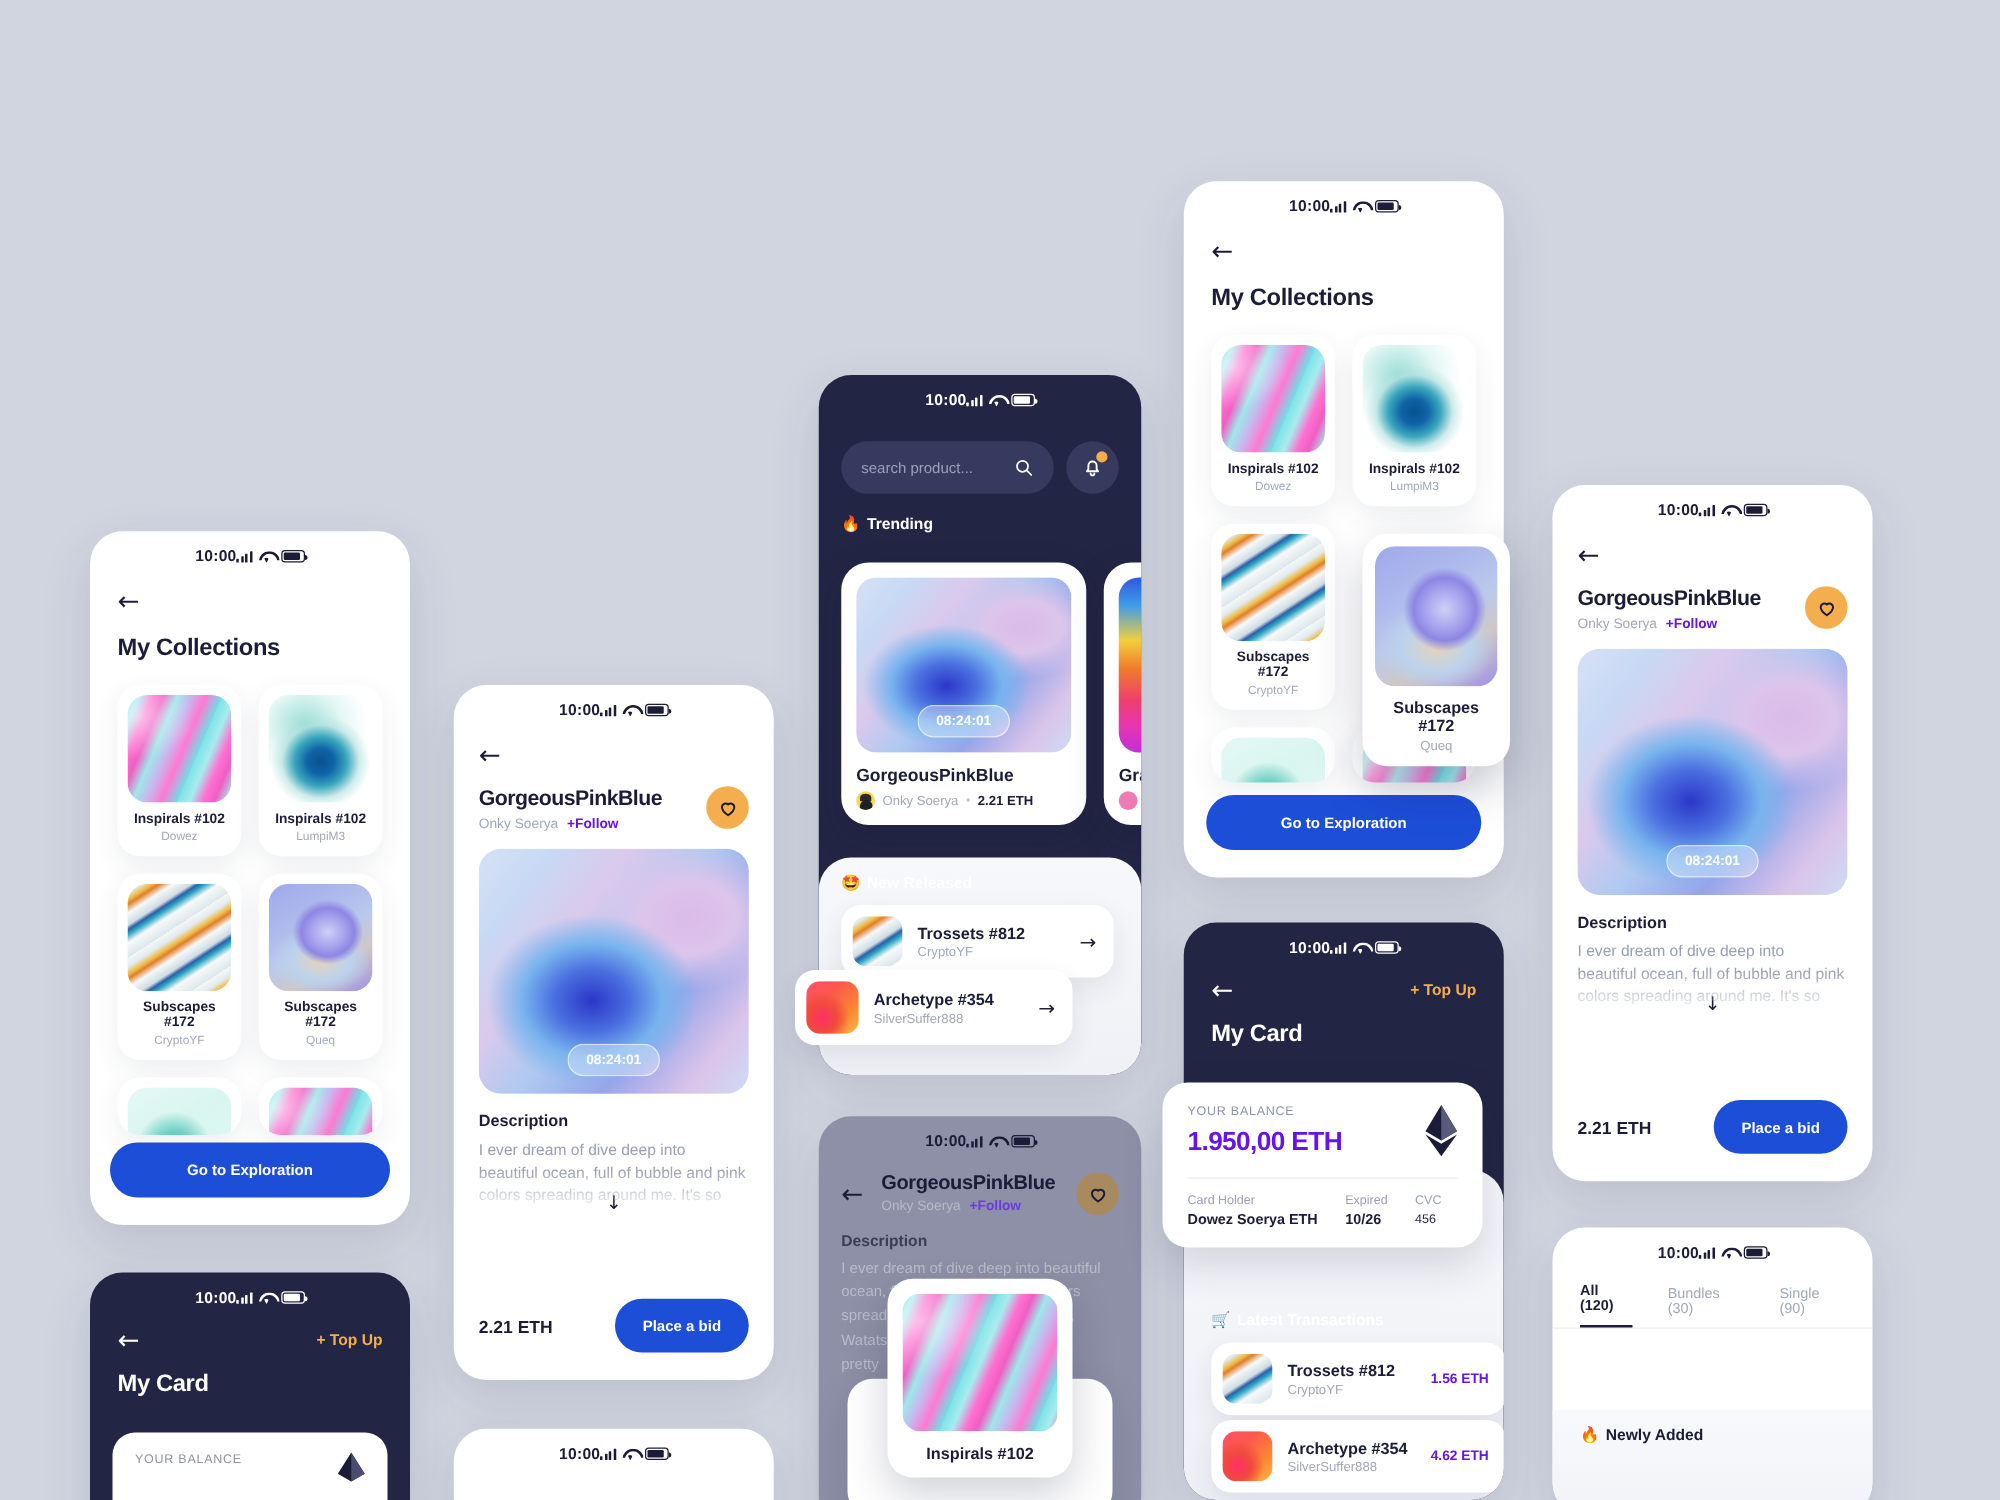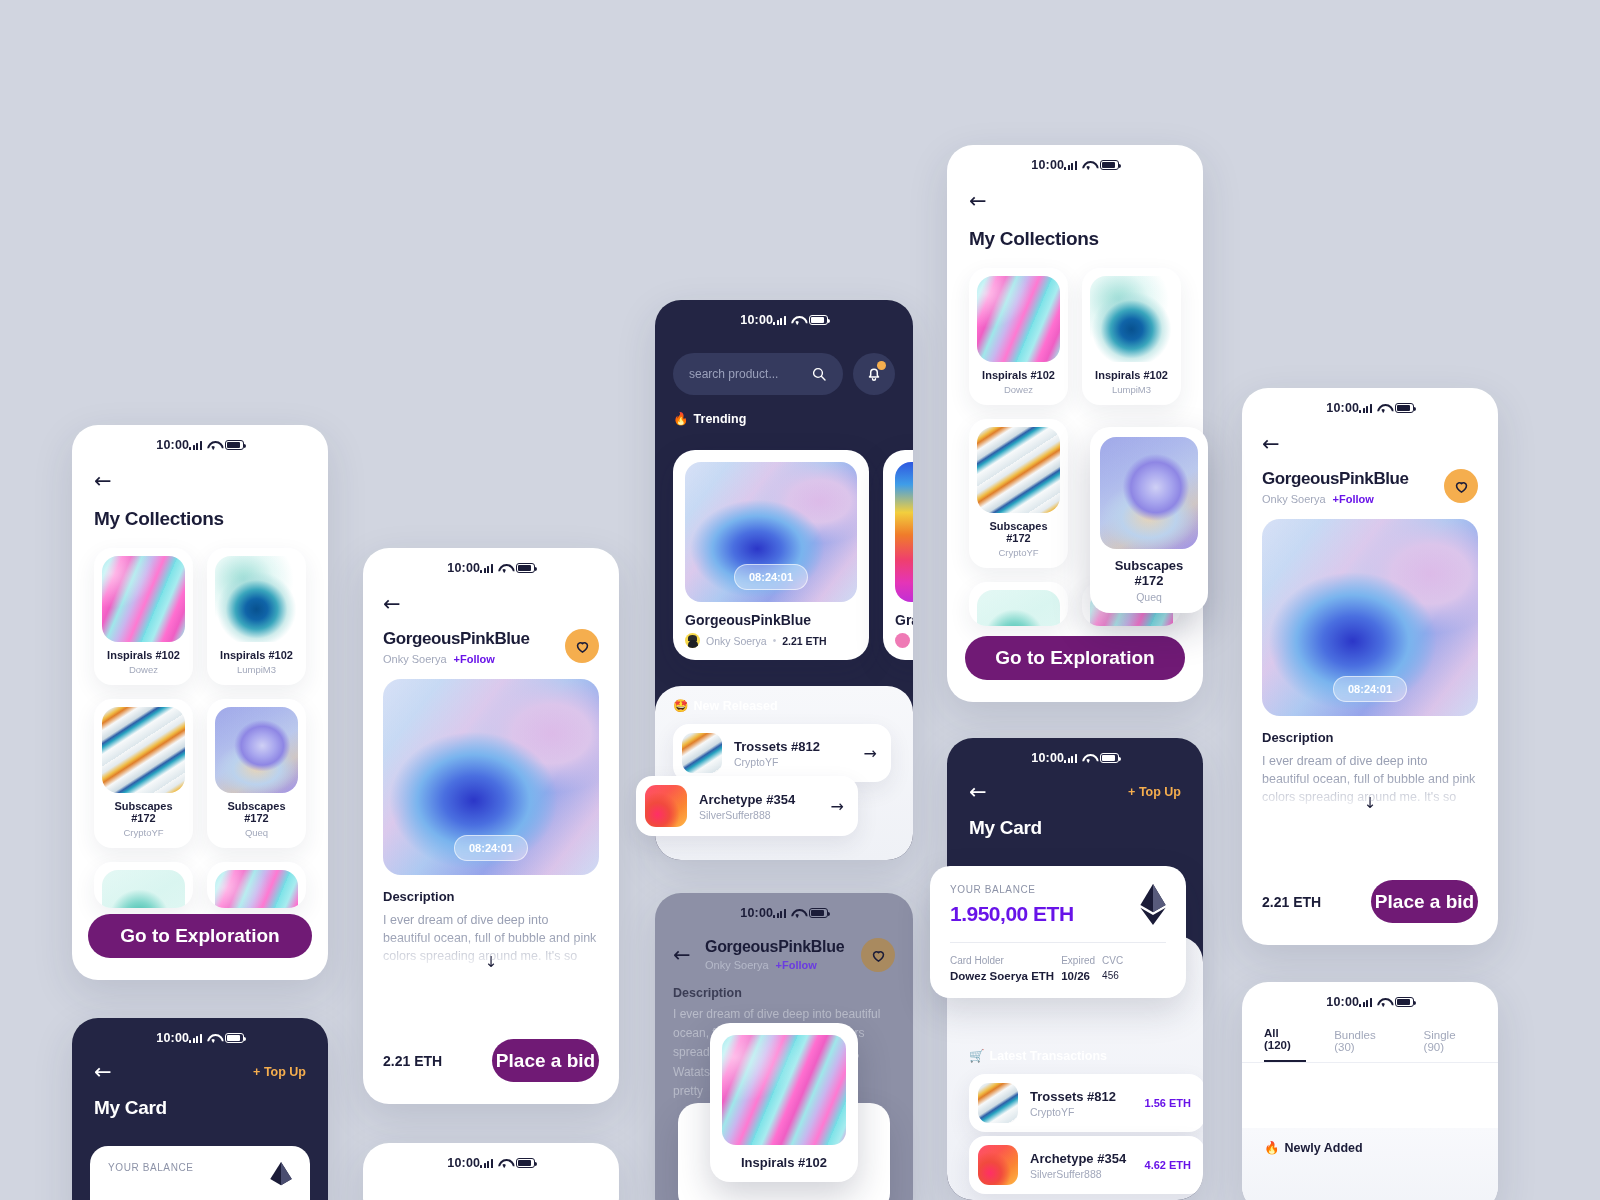--- a/index.html
+++ b/index.html
@@ -59,22 +59,22 @@
     width: 22px; height: 22px; position: relative; cursor: pointer;
   }
   .backarrow::before {
     content: "←"; font-size: 21px; line-height: 22px; color: #1b1c38;
     font-family: "DejaVu Sans", sans-serif;
   }
   .dark .backarrow::before, .backarrow.light::before { color: #ffffff; }
   .h1 { font-size: 19px; font-weight: bold; color: #1b1c38; letter-spacing: -.3px; }
   .dark .h1 { color: #fff; }
   .purple-btn {
-    background: #701a75; color:#fff; border-radius: 30px;
-    text-align:center; font-weight:bold; font-size: 19px;
+    background: #1d4ed8; color:#fff; border-radius: 30px;
+    text-align:center; font-weight:bold; font-size: 12px;
     display:flex; align-items:center; justify-content:center; cursor:pointer;
   }
 
   
   .art { border-radius: 16px; background-size: cover; position: relative; }
   .art-pink {
     background:
       radial-gradient(120% 90% at 10% 20%, rgba(255,255,255,.55) 0%, rgba(255,255,255,0) 45%),
       repeating-linear-gradient(113deg,
         #7fe3e8 0px, #a7ecef 9px, #ff6fd0 19px, #f05ec4 27px,
@@ -545,21 +545,21 @@
       <div style="font-size:10px; letter-spacing:.6px; color:#8d93a8;">YOUR BALANCE</div>
       <div style="font-size:21px; font-weight:bold; color:#6813e8; margin-top:7px; letter-spacing:-.5px;">1.950,00 ETH</div>
     </div>
     <svg viewBox="0 0 24 40" width="26" height="42">
       <path d="M12 0 L24 20 L12 27 L0 20 Z" fill="#1b1c38"></path>
       <path d="M12 0 L24 20 L12 27 Z" fill="#585b7c"></path>
       <path d="M0 22.5 L12 29.5 L24 22.5 L12 39 Z" fill="#1b1c38"></path>
     </svg>
   </div>
   <div style="height:1px; background:#e9ebf1; margin:16px 0 12px;"></div>
-  <div style="display:flex; gap:7px;">
+  <div style="display:flex; gap:22px;">
     <div>
       <div style="font-size:10px; color:#9aa0b4;">Card Holder</div>
       <div style="font-size:11.5px; font-weight:bold; color:#1b1c38; margin-top:4px;">Dowez Soerya ETH</div>
     </div>
     <div>
       <div style="font-size:10px; color:#9aa0b4;">Expired</div>
       <div style="font-size:11.5px; font-weight:bold; color:#1b1c38; margin-top:4px;">10/26</div>
     </div>
     <div>
       <div style="font-size:10px; color:#9aa0b4;">CVC</div>

